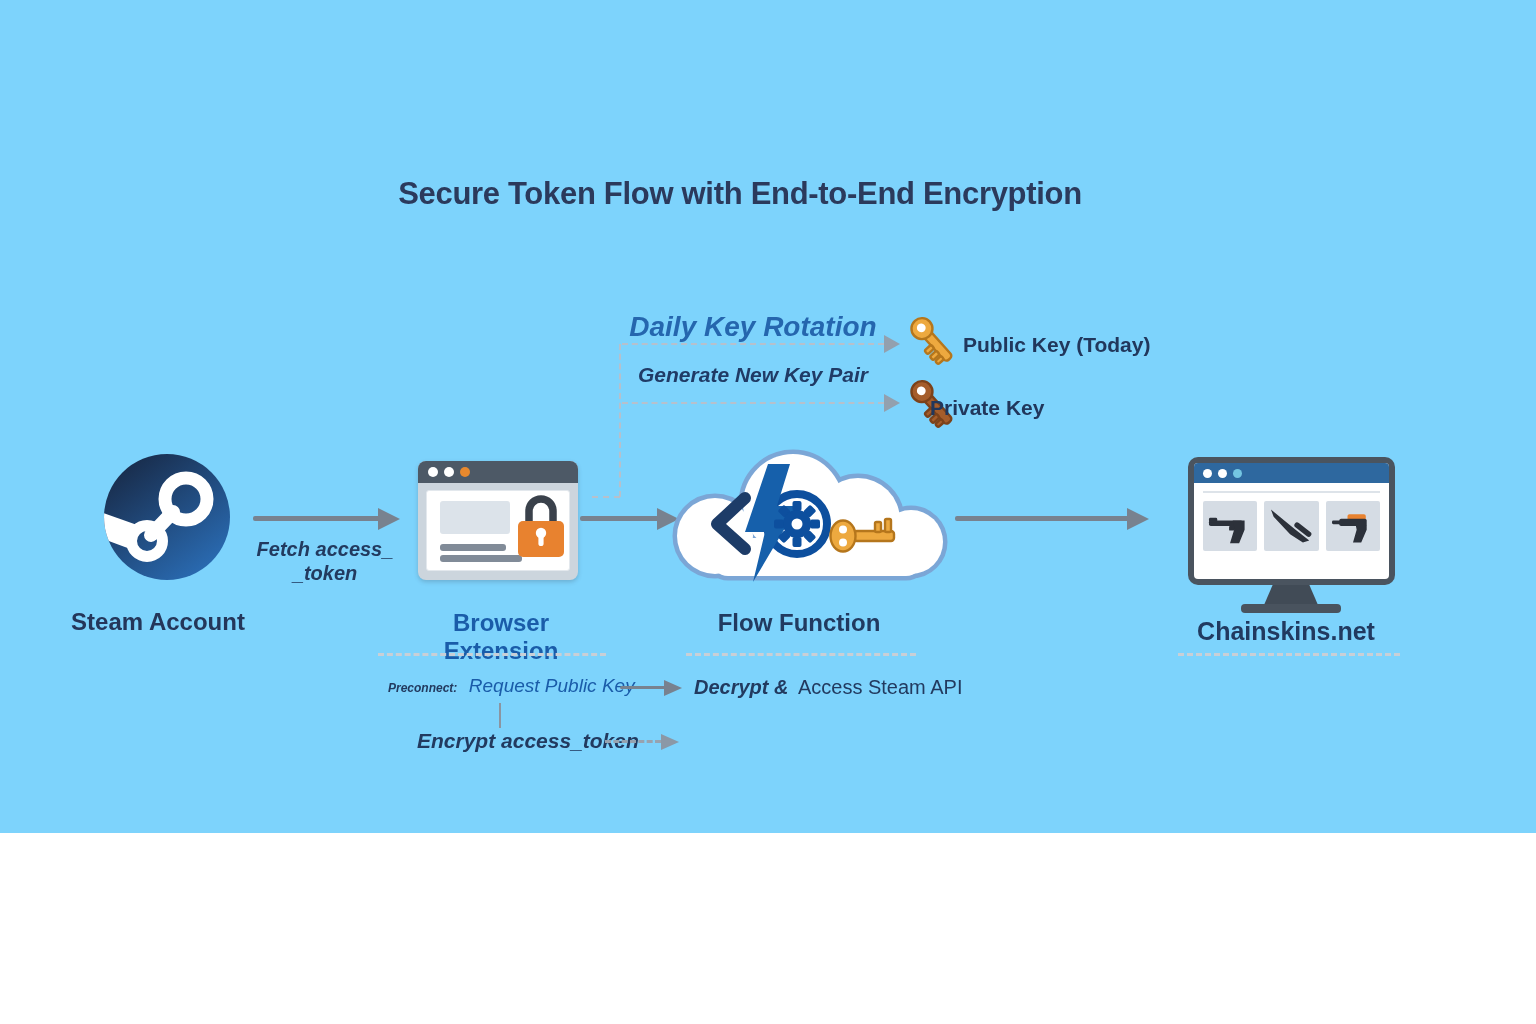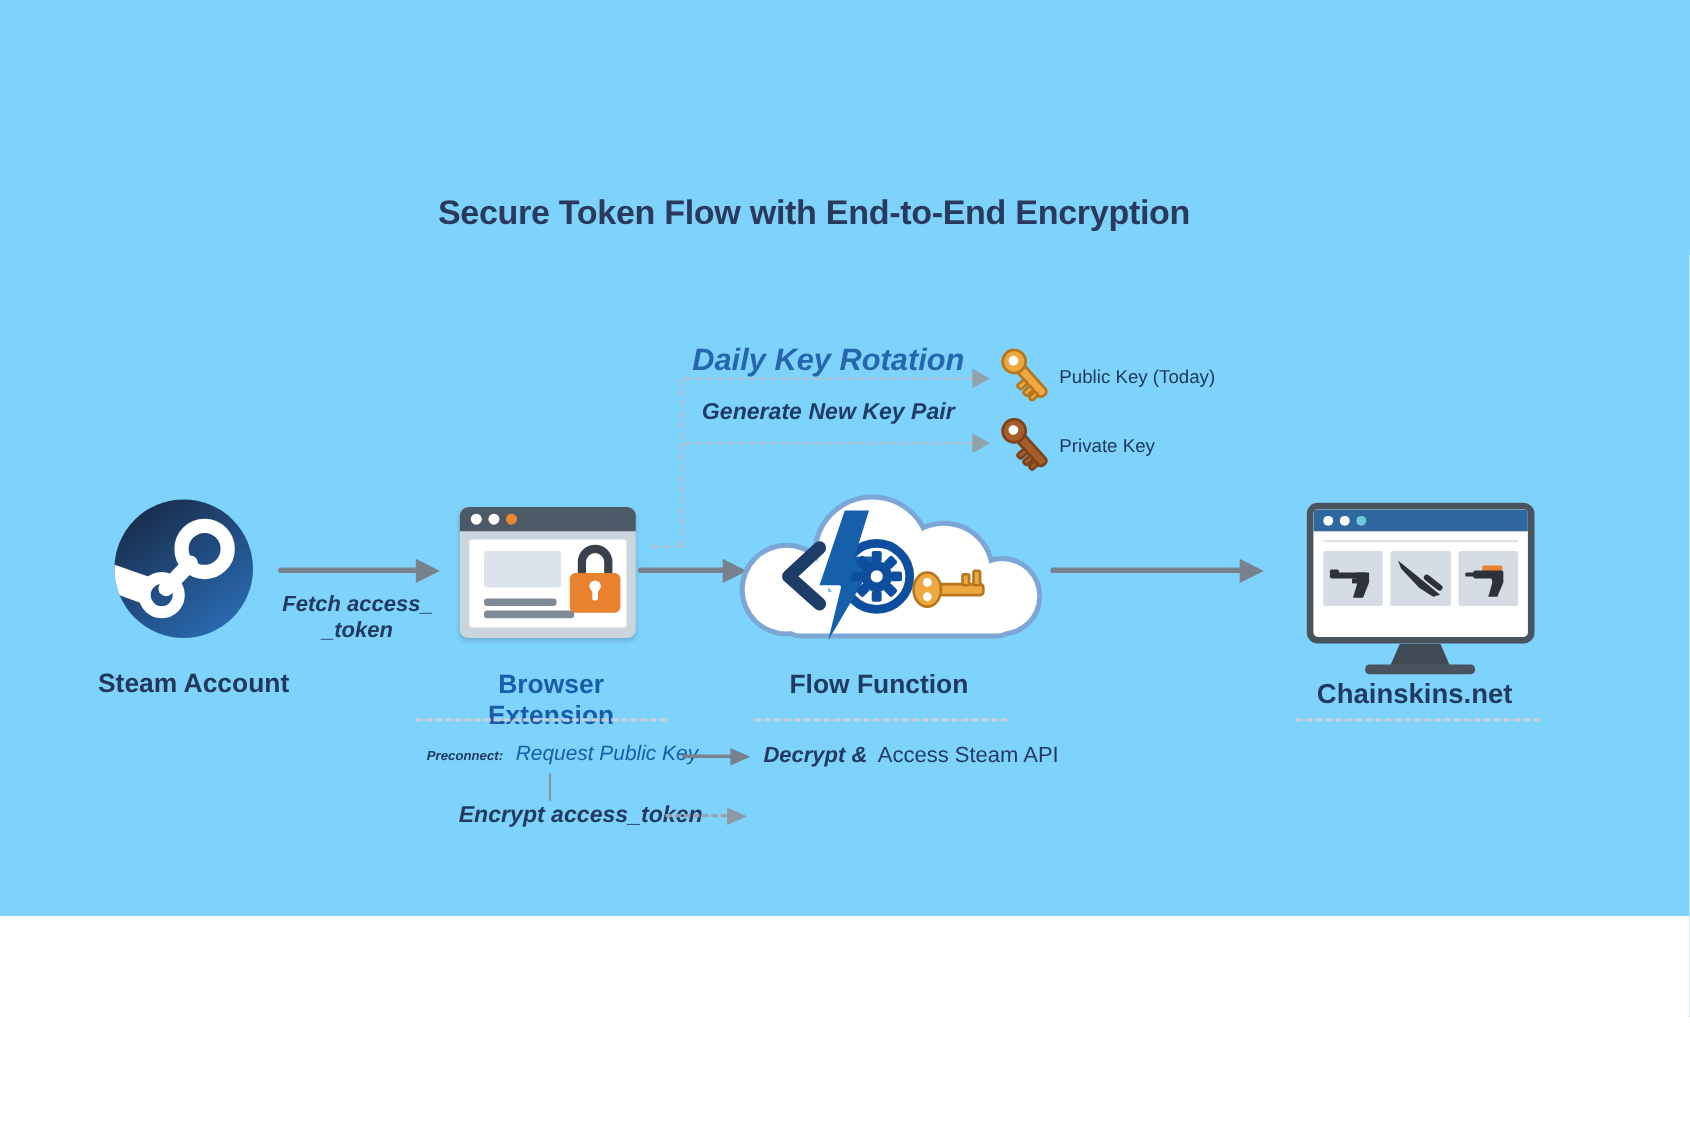--- a/index.html
+++ b/index.html
@@ -30,21 +30,21 @@
   .dashv{position:absolute;border-left:2px dashed var(--dash_gray);}
   .divider{position:absolute;border-top:3px dashed var(--divider_gray);}
   .dash3{position:absolute;border-top:3px dashed #97a3b0;}
   .vline{position:absolute;width:2px;background:#8b95a1;}
 
   
   .node-lbl{position:absolute;text-align:center;font-weight:bold;font-size:24px;color:var(--navy);}
   .flow-lbl{position:absolute;text-align:center;font-weight:bold;font-style:italic;
     font-size:20px;color:var(--navy);line-height:24px;}
   .rot-lbl{position:absolute;text-align:center;font-weight:bold;font-style:italic;font-size:28px;}
-  .key-lbl{position:absolute;font-weight:normal;font-size:17px;color:#21375c;}
+  .key-lbl{position:absolute;font-weight:bold;font-size:21px;color:#21375c;}
 
   
   .browser{position:absolute;left:418px;top:461px;width:160px;height:119px;background:#ccd5dd;
     border-radius:8px;box-shadow:0 2px 4px rgba(60,70,90,.25);}
   .browser .bar{height:22px;background:var(--slate);border-radius:8px 8px 0 0;
     display:flex;align-items:center;gap:6px;padding-left:10px;}
   .dot{width:10px;height:10px;border-radius:50%;}
   .browser .panel{position:absolute;left:8px;right:8px;top:29px;bottom:9px;background:#fff;
     border-radius:3px;border:1px solid #e3e8ed;}
   .sk-box{position:absolute;left:13px;top:10px;width:70px;height:33px;background:#dce3ea;border-radius:3px;}
@@ -114,41 +114,41 @@
   <svg class="keysvg" style="position:absolute;left:908px;top:379px;" width="52" height="54" viewBox="0 0 52 54">
     <g transform="rotate(-42 26 26)">
       <rect class="k-bronze" x="21.5" y="15" width="9" height="34" rx="3.5"></rect>
       <rect class="k-bronze" x="13" y="26" width="9" height="5" rx="2"></rect>
       <rect class="k-bronze" x="13" y="34" width="9" height="5" rx="2"></rect>
       <rect class="k-bronze" x="14" y="41" width="8" height="4.5" rx="2"></rect>
       <circle class="k-bronze" cx="26" cy="8" r="10.5"></circle>
       <circle cx="26" cy="7" r="4.4" fill="#fff"></circle>
     </g>
   </svg>
-  <div class="key-lbl" style="left:963px;top:396px;text-align:right;">Private Key</div>
+  <div class="key-lbl" style="left:930px;top:396px;text-align:right;">Private Key</div>
 
   <svg style="position:absolute;left:103px;top:453px;" width="128" height="128" viewBox="0 0 128 128">
     <defs>
       <linearGradient id="sg" x1="0" y1="0" x2="0.75" y2="1">
         <stop offset="0" style="stop-color:var(--steam_dark)"></stop>
         <stop offset="1" style="stop-color:var(--steam_blue)"></stop>
       </linearGradient>
       <clipPath id="sc">
           <circle cx="64" cy="64" r="63"></circle>
         </clipPath>
     </defs>
     <circle cx="64" cy="64" r="63" fill="url(#sg)"></circle>
     <g clip-path="url(#sc)">
       <path d="M 0 60 L 37 73 L 30 97 L 0 86 Z" fill="#fff"></path>
       <line x1="70" y1="59" x2="48" y2="82" stroke="#fff" stroke-width="14" stroke-linecap="round"></line>
       <circle cx="44" cy="88" r="15.5" fill="none" stroke="#fff" stroke-width="11"></circle>
       <circle cx="83" cy="46" r="21" fill="none" stroke="#fff" stroke-width="13"></circle>
     </g>
   </svg>
-  <div class="node-lbl" style="left:66px;top:608px;width:220px;color:#24365a;">Steam Account</div>
+  <div class="node-lbl" style="left:48px;top:608px;width:220px;color:#24365a;">Steam Account</div>
 
   <div class="ln" style="left:253px;top:516px;width:128px;"></div>
   <div class="ah" style="left:378px;top:508px;"></div>
   <div class="flow-lbl" style="left:240px;top:537px;width:170px;">
     <div>Fetch access_</div>
     <div>_token</div>
   </div>
 
   <div class="browser">
     <div class="bar">

